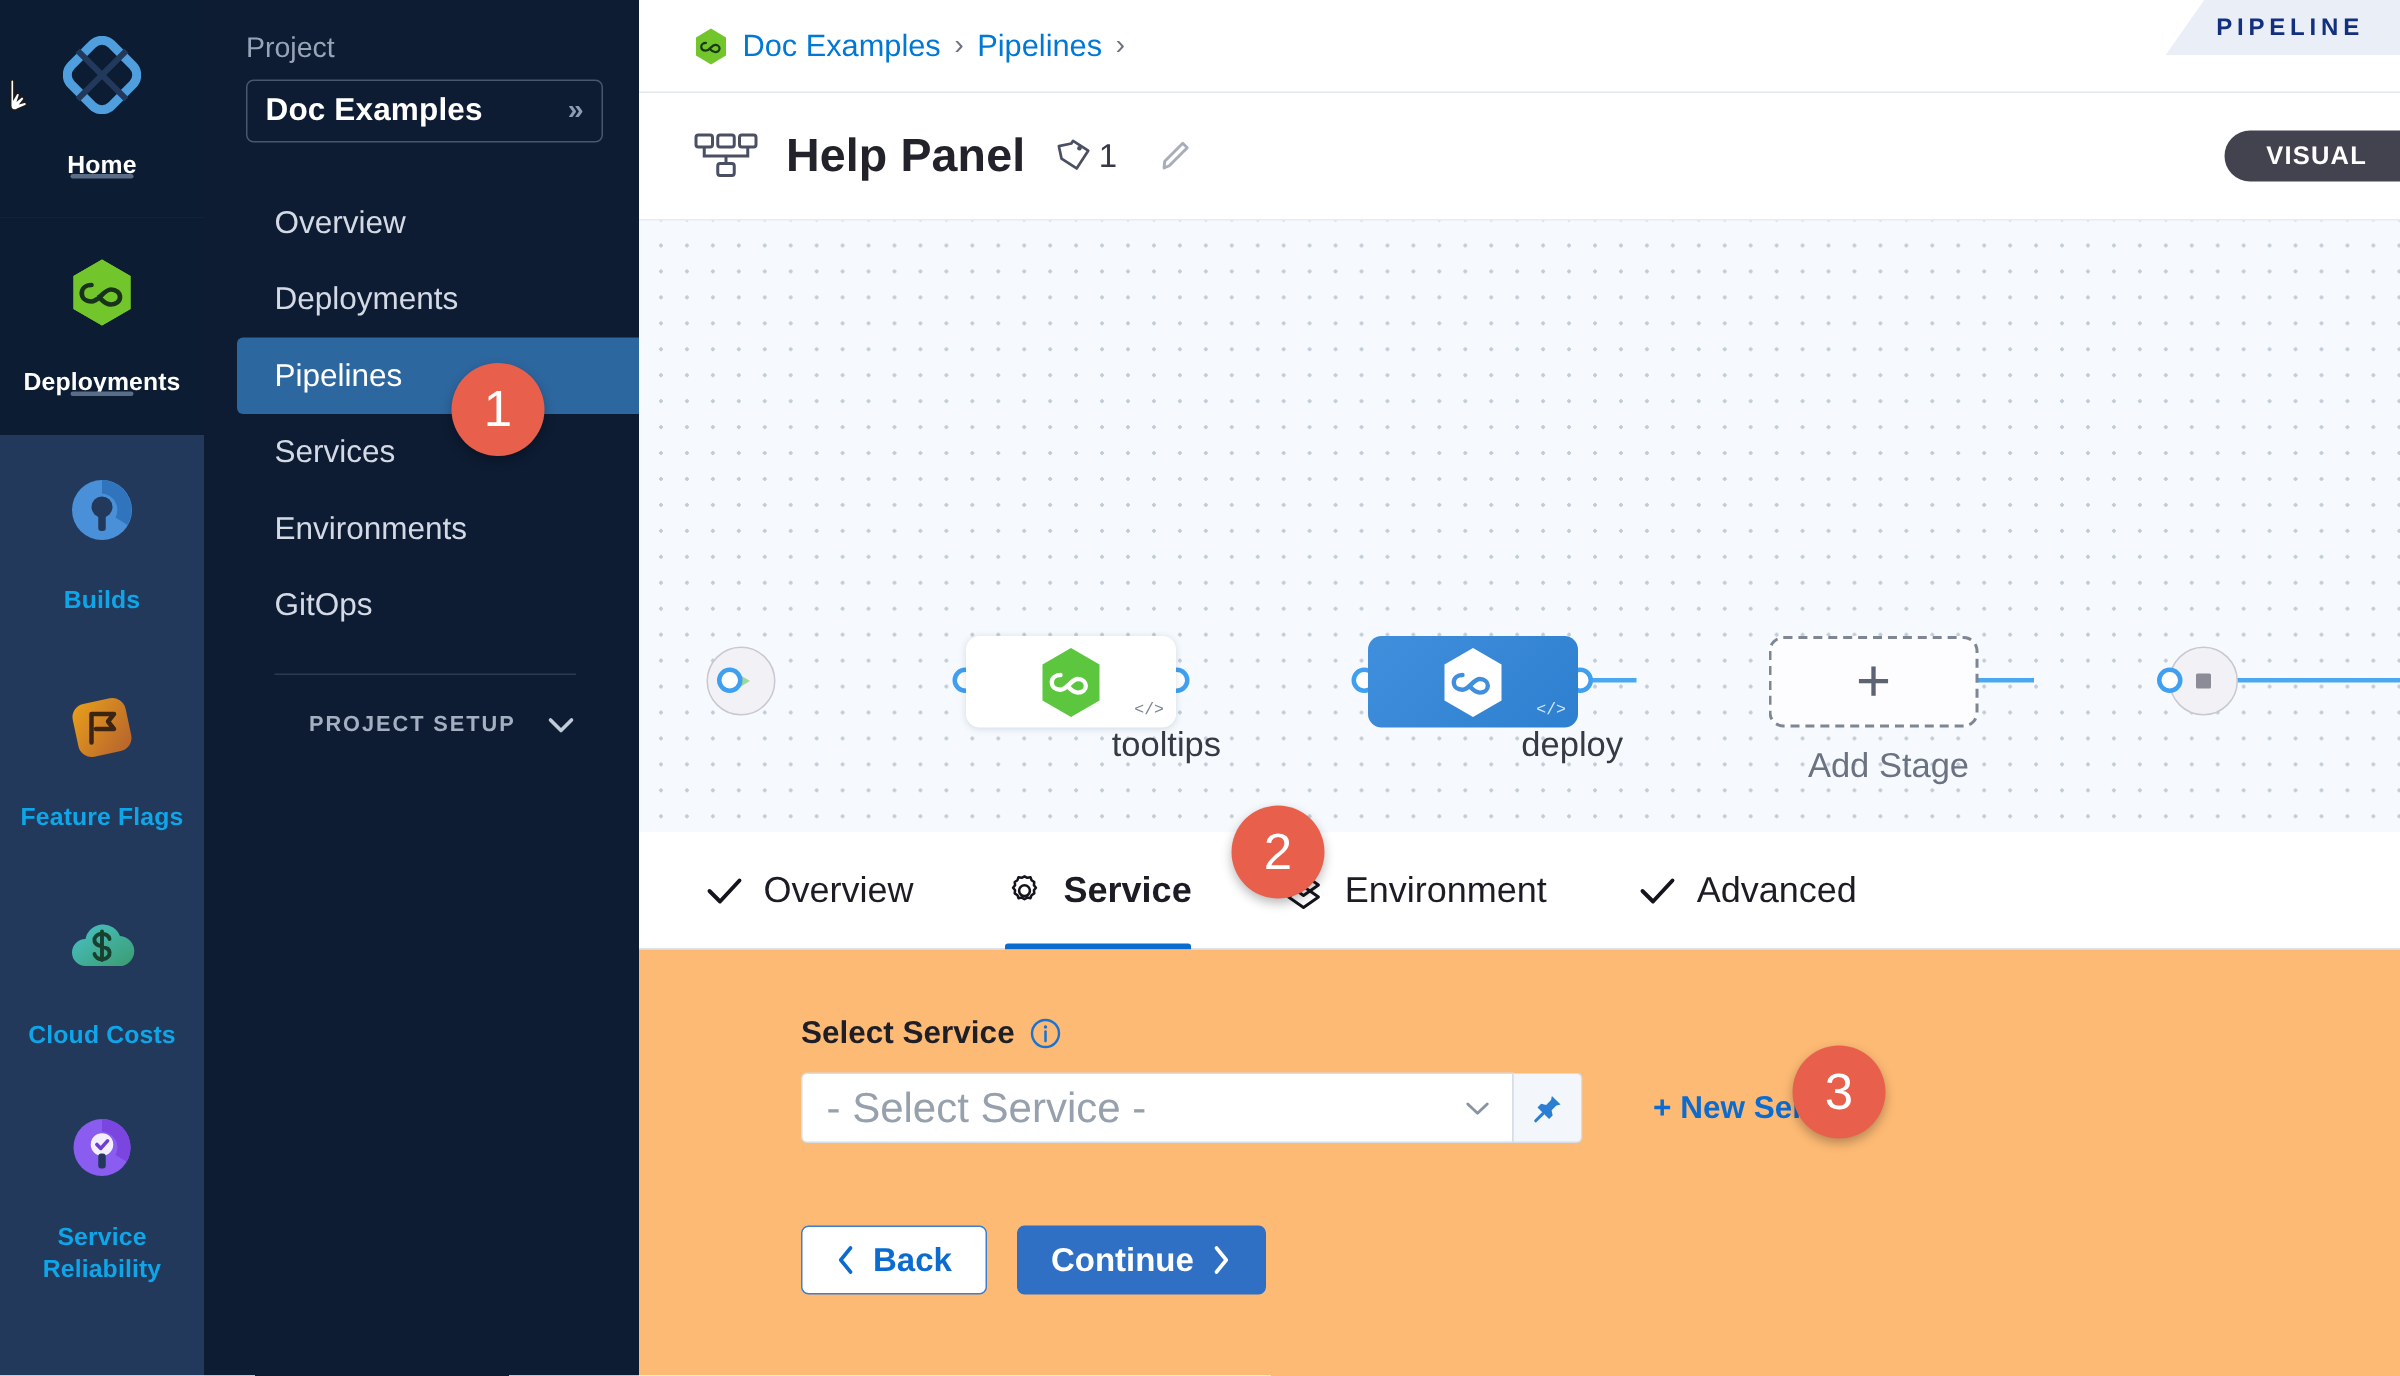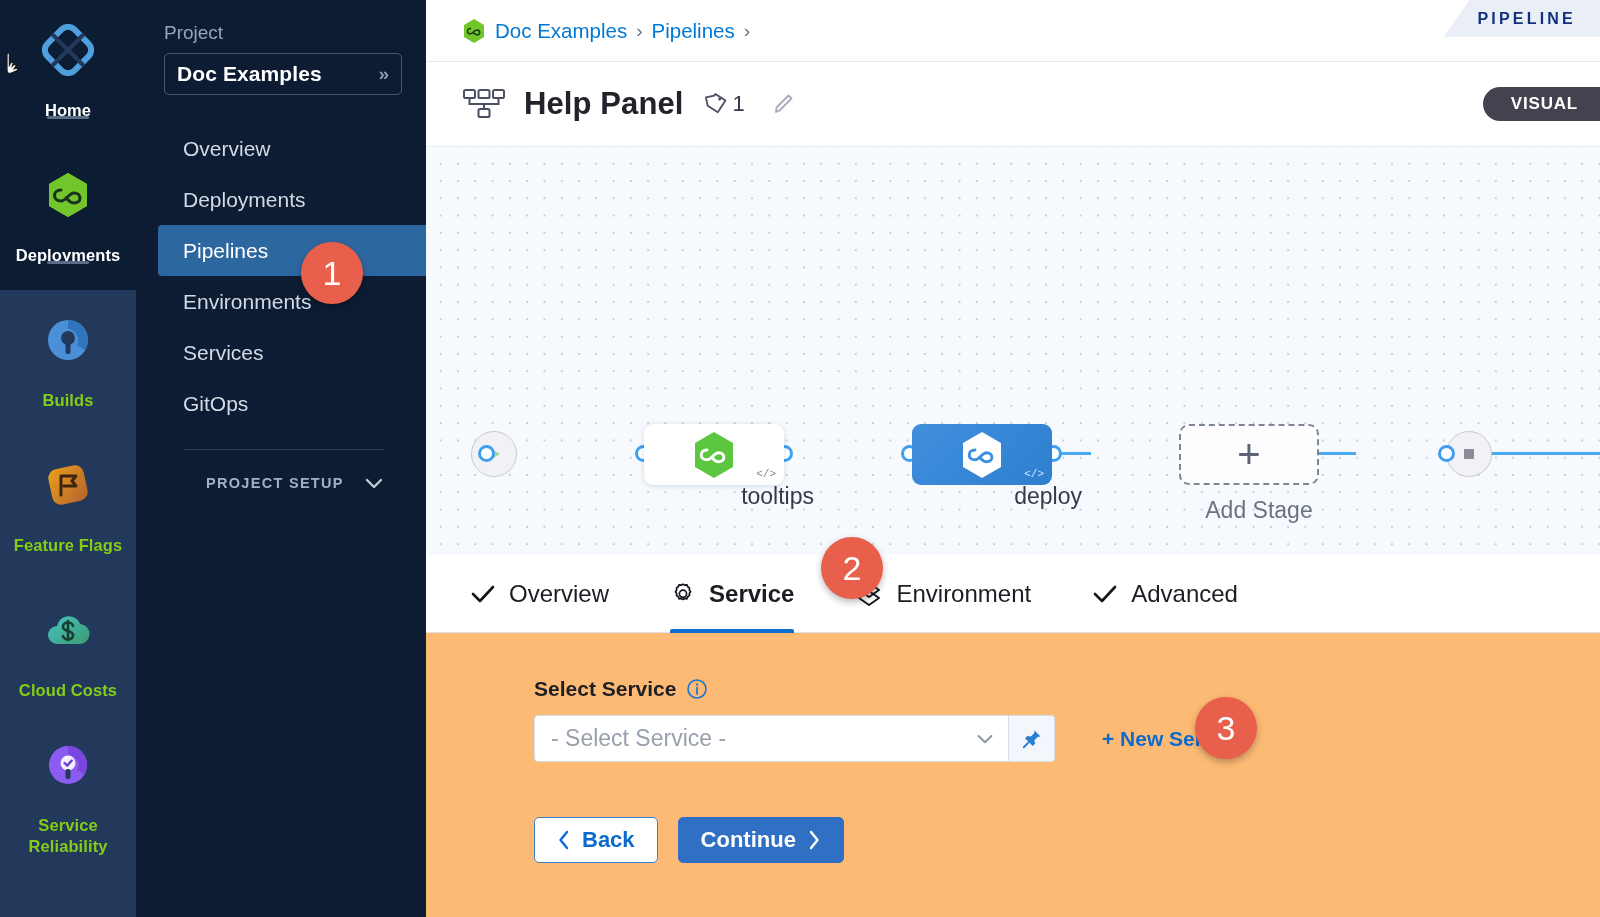--- a/index.html
+++ b/index.html
@@ -20,21 +20,21 @@
     position: relative;
   }
   .rail-top { background: #0b1c33; }
   .rail-item {
     height: 145px;
     display: flex; flex-direction: column;
     align-items: center; justify-content: center;
     gap: 24px; cursor: pointer; position: relative;
   }
   .rail-item .rlabel {
-    color: #84cc16; font-size: 16.5px; font-weight: 700;
+    color: #0ea5e9; font-size: 16.5px; font-weight: 700;
     text-align: center; line-height: 1.22; letter-spacing: .1px;
   }
   .rail-item.active .rlabel { color: #ffffff; }
   .rail-item.active::after {
     content: ""; position: absolute; bottom: 26px; left: 50%;
     transform: translateX(-50%);
     width: 42px; height: 3px; background: #5a6d86; border-radius: 2px;
   }
   .rail-icon { width: 52px; height: 52px; display: block; }
 
@@ -194,21 +194,21 @@
   }
   .field-label-row { display: flex; align-items: center; gap: 10px; margin-bottom: 14px;}
   .field-label { font-size: 21px; color: #1d1e26; font-weight: 700; }
   .select-row { display: flex; align-items: center; }
   .sel-box {
     width: 475px; height: 47px; background: #fff;
     border: 1px solid #d6dde6; border-radius: 4px 0 0 4px;
     display: flex; align-items: center; justify-content: space-between;
     padding: 0 14px 0 16px; cursor: pointer;
   }
-  .sel-box .selval { color: #97a0ad; font-size: 23px; }
+  .sel-box .selval { color: #97a0ad; font-size: 28px; }
   .pin-box {
     width: 46px; height: 47px; background: #f3f6fa;
     border: 1px solid #d6dde6; border-left: none; border-radius: 0 4px 4px 0;
     display: flex; align-items: center; justify-content: center; cursor: pointer;
   }
   .newsvc {
     color: #0b6bcf; font-size: 21px; font-weight: 700;
     margin-left: 47px; cursor: pointer; white-space: nowrap;
   }
   .btn-row { display: flex; gap: 20px; margin-top: 55px; }
@@ -322,24 +322,24 @@
       <div class="nav-item">
         <span>Overview</span>
       </div>
       <div class="nav-item">
         <span>Deployments</span>
       </div>
       <div class="nav-item active">
         <span>Pipelines</span>
       </div>
       <div class="nav-item">
+        <span>Services</span>
+      </div>
+      <div class="nav-item">
         <span>Environments</span>
-      </div>
-      <div class="nav-item">
-        <span>Services</span>
       </div>
       <div class="nav-item">
         <span>GitOps</span>
       </div>
     </div>
 
     <div class="nav-div"></div>
 
     <div class="setup-row">
       <span class="stxt">PROJECT SETUP</span>

